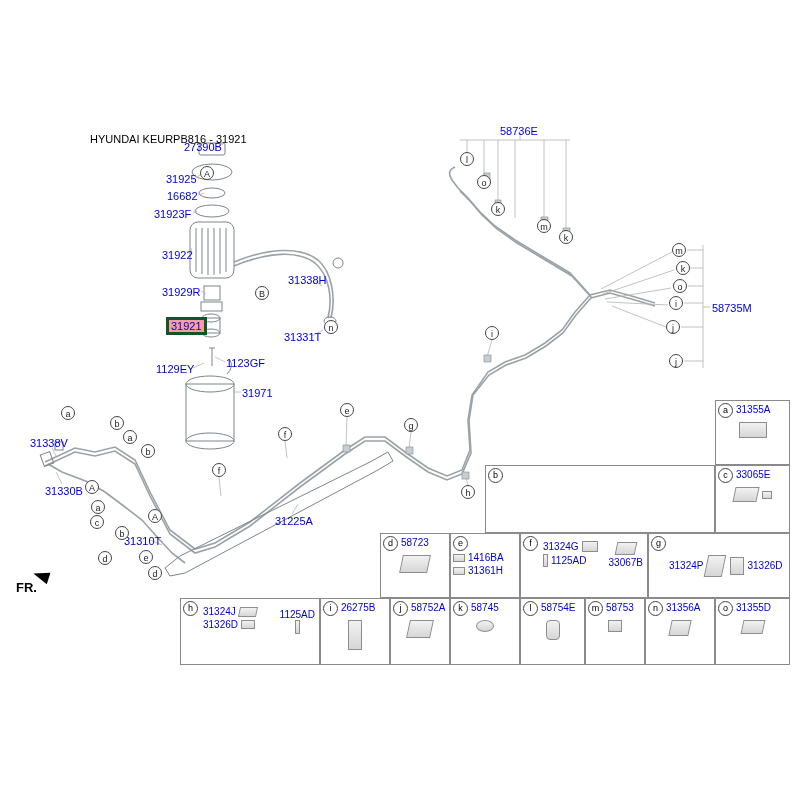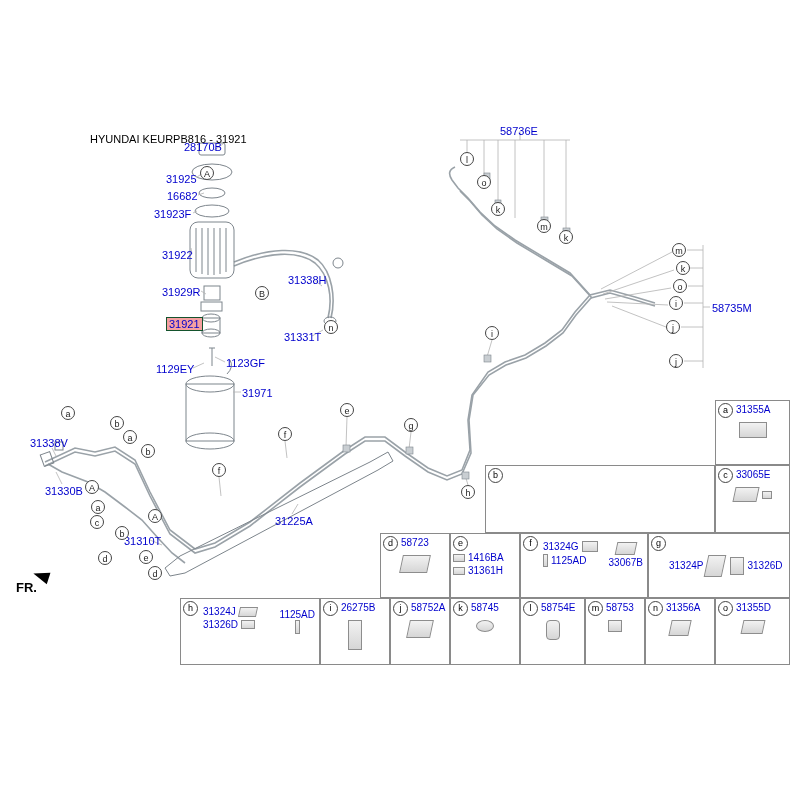--- a/index.html
+++ b/index.html
@@ -1,20 +1,20 @@
 <!DOCTYPE html>
 <html><head>
 <meta charset="utf-8">
 <style>
   html,body{margin:0;padding:0;background:#fff;}
   .canvas{position:relative;width:800px;height:800px;background:#ffffff;
           font-family:"Liberation Sans",sans-serif;overflow:hidden;}
   .plabel{position:absolute;color:#0000cd;font-size:11px;white-space:nowrap;line-height:12px;}
   .plabel.black{color:#000;}
-  .hl{background:#f5a0a0;border:1px solid #14532d;padding:0 2px;}
+  .hl{background:#f5a0a0;border:3px solid #14532d;padding:0 2px;}
   .callout{position:absolute;width:14px;height:14px;border:1px solid #444;border-radius:50%;
            font-size:9px;line-height:14px;text-align:center;color:#222;background:#fff;box-sizing:border-box;}
   .cell{position:absolute;border:1px solid #8a8a8a;box-sizing:border-box;background:#fff;font-size:10px;}
   .cletter{width:13px;height:13px;border:1px solid #444;border-radius:50%;font-size:9px;line-height:13px;
            text-align:center;display:inline-block;margin:2px 3px 0 2px;flex:0 0 auto;box-sizing:content-box;background:#fff;}
   .pnum{color:#0000cd;font-size:10px;white-space:nowrap;}
   .chead{display:flex;align-items:center;}
   .crow{display:flex;align-items:center;gap:3px;padding:1px 2px;}
   .iconwrap{display:flex;justify-content:center;align-items:center;gap:4px;margin-top:4px;}
   .picon{display:inline-block;border:1px solid #8d8d8d;background:linear-gradient(#f2f2f2,#d6d6d6);box-sizing:border-box;}
@@ -80,21 +80,21 @@
       <rect x="462" y="472" width="7" height="7"></rect>
       <rect x="406" y="447" width="7" height="7"></rect>
       <rect x="343" y="445" width="7" height="7"></rect>
     </g>
   </svg>
 
   <div class="plabel black" style="left:90px;top:133px;">HYUNDAI KEURPB816 - 31921</div>
   <div class="fr" style="left:16px;top:580px;">FR.</div>
   <div class="fr-arrow" style="left:33px;top:570px;"></div>
 
-  <div class="plabel" style="left:184px;top:141px;">28170B</div>
+  <div class="plabel" style="left:184px;top:141px;">27390B</div>
   <div class="plabel" style="left:166px;top:173px;">31925</div>
   <div class="plabel" style="left:167px;top:190px;">16682</div>
   <div class="plabel" style="left:154px;top:208px;">31923F</div>
   <div class="plabel" style="left:162px;top:249px;">31922</div>
   <div class="plabel" style="left:162px;top:286px;">31929R</div>
   <div class="plabel hl" style="left:166px;top:317px;">31921</div>
   <div class="plabel" style="left:156px;top:363px;">1129EY</div>
   <div class="plabel" style="left:226px;top:357px;">1123GF</div>
   <div class="plabel" style="left:242px;top:387px;">31971</div>
   <div class="plabel" style="left:288px;top:274px;">31338H</div>

